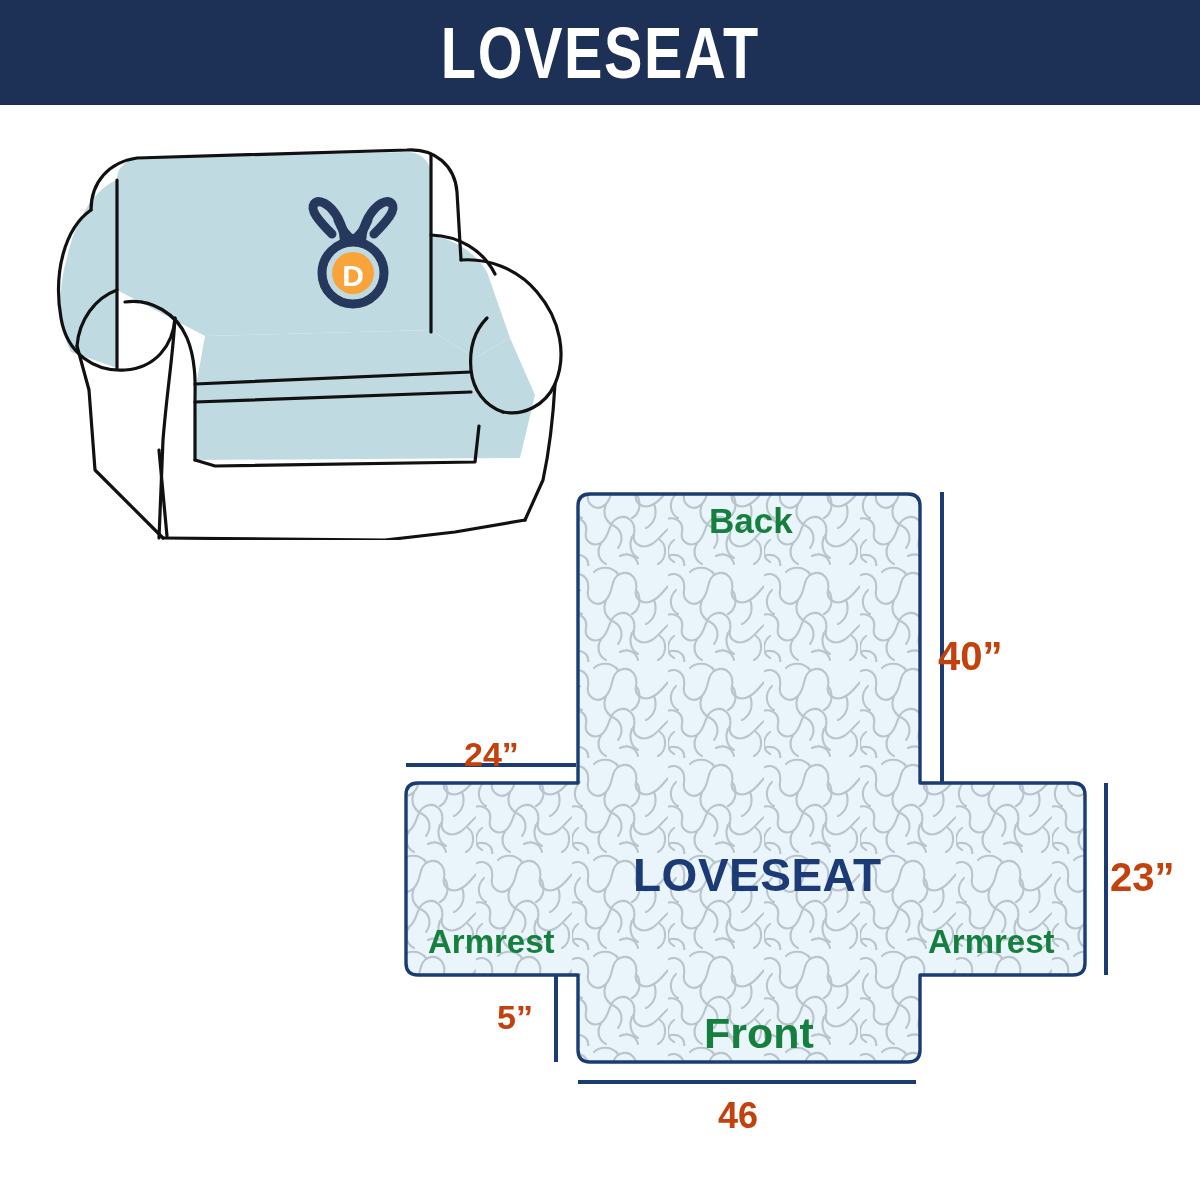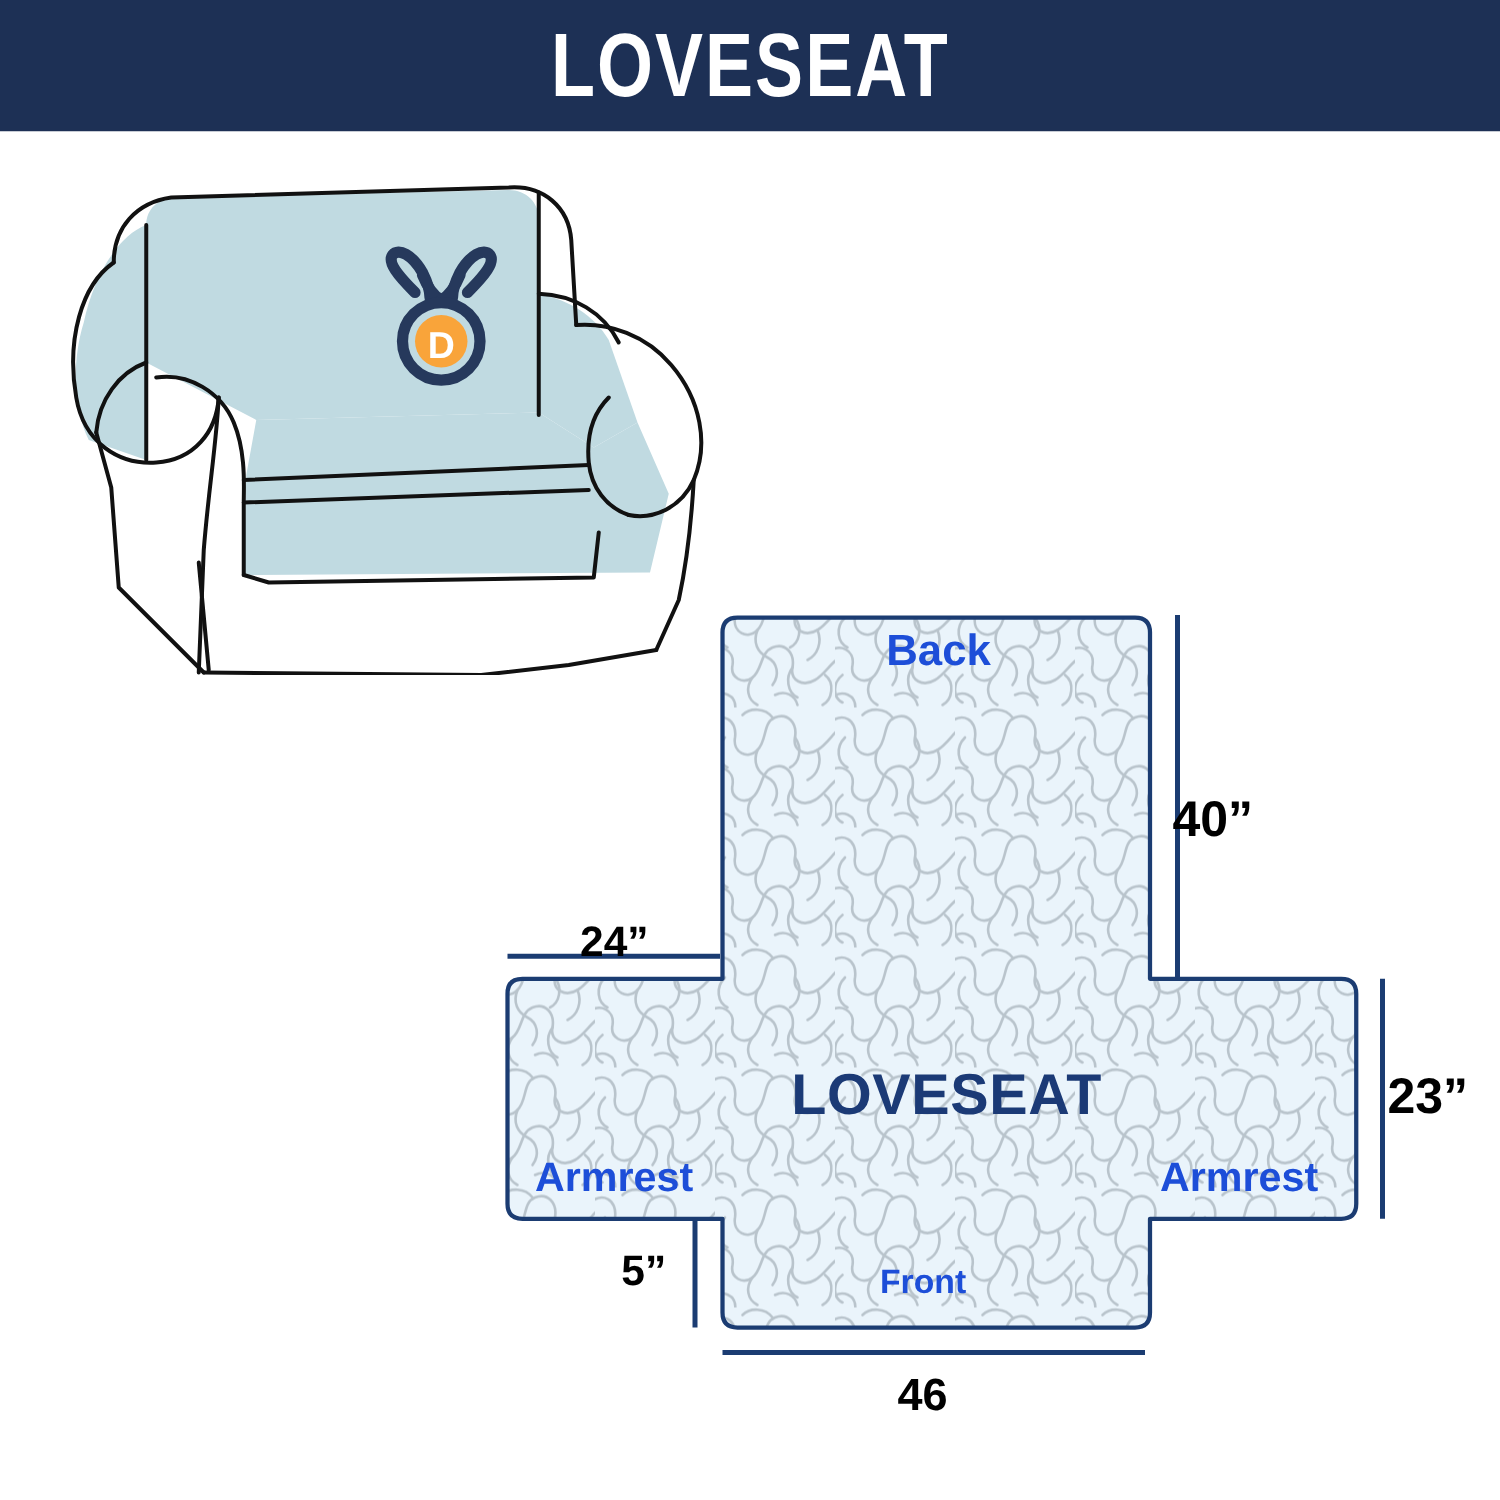--- a/index.html
+++ b/index.html
@@ -33,45 +33,45 @@
   
   .sofa-wrap{position:absolute;left:55px;top:140px;width:640px;height:400px;}
   .sofa-svg{display:block;width:640px;height:400px;}
 
   
   .diagram{position:absolute;left:380px;top:470px;width:820px;height:680px;}
   .diagram-svg{display:block;width:820px;height:680px;}
 
   .dim-label{
     position:absolute;
-    color:#000000;
+    color:#c2410c;
     font-weight:700;
     font-family:"Liberation Sans","DejaVu Sans",sans-serif;
     white-space:nowrap;
     line-height:1;
   }
   .lbl-40{left:938px;top:636px;font-size:40px;}
   .lbl-23{left:1110px;top:857px;font-size:40px;}
   .lbl-24{left:464px;top:737px;font-size:34px;}
   .lbl-13{left:497px;top:1000px;font-size:34px;}
   .lbl-46{left:718px;top:1080px;font-size:36px;margin-top:18px;}
 
   .panel-label{
     position:absolute;
-    color:#1d4ed8;
+    color:#15803d;
     font-weight:700;
     font-family:"Liberation Sans","DejaVu Sans",sans-serif;
     white-space:nowrap;
     line-height:1;
   }
   .lbl-back{left:709px;top:503px;font-size:35px;}
   .lbl-center{left:633px;top:852px;font-size:46px;letter-spacing:0.5px;color:#1b3a76;}
   .lbl-arm-left{left:428px;top:925px;font-size:33px;}
   .lbl-arm-right{left:928px;top:925px;font-size:33px;}
-  .lbl-front{left:704px;top:1012px;font-size:27px;}
+  .lbl-front{left:704px;top:1012px;font-size:43px;}
 </style>
 </head>
 <body>
 
 <div id="page">
 
   <div class="header">
     <div class="header-title">LOVESEAT</div>
   </div>
 

